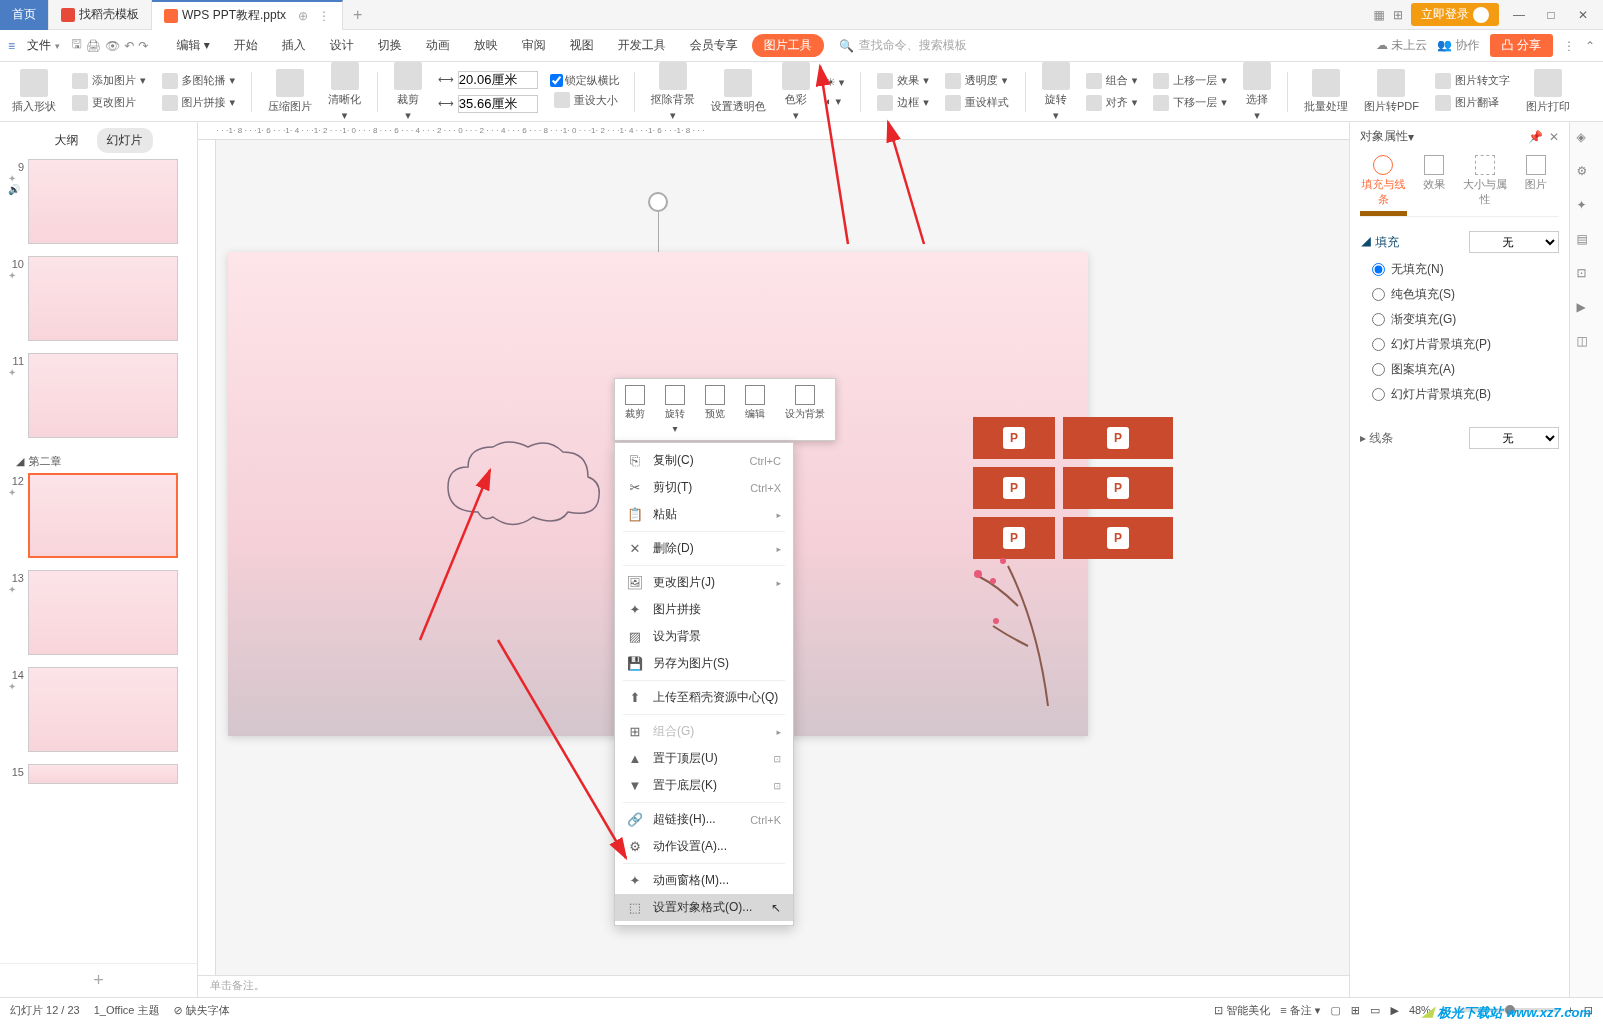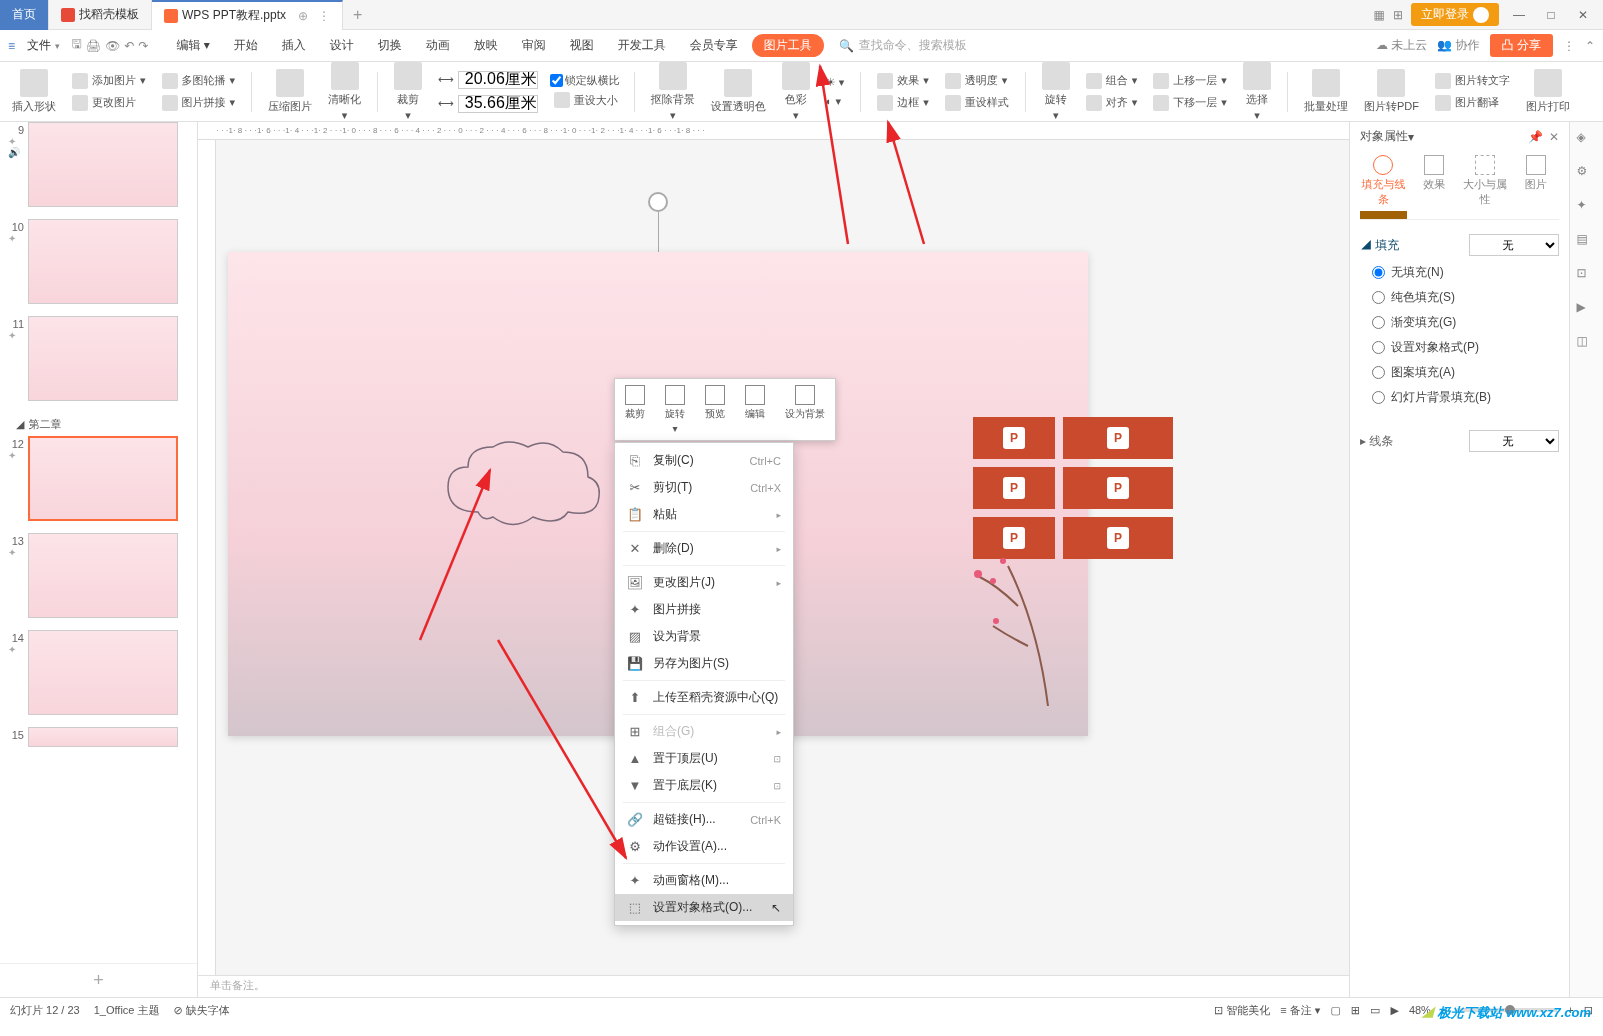--- a/index.html
+++ b/index.html
@@ -26,21 +26,21 @@
 .menubar-right { margin-left: auto; display: flex; align-items: center; gap: 10px; }
 .share-btn { background: #fd6b3a; color: #fff; padding: 3px 12px; border-radius: 3px; }
 
 
 .ribbon { height: 60px; display: flex; align-items: center; padding: 0 8px; border-bottom: 1px solid #e0e0e0; gap: 8px; font-size: 11px; color: #555; }
 .ribbon-group { display: flex; flex-direction: column; align-items: center; gap: 2px; padding: 0 4px; }
 .ribbon-btn { display: flex; align-items: center; gap: 4px; padding: 2px 4px; }
 .ribbon-icon { width: 16px; height: 16px; background: #ddd; border-radius: 2px; }
 .ribbon-icon-lg { width: 28px; height: 28px; background: #ddd; border-radius: 2px; }
 .ribbon-sep { width: 1px; height: 40px; background: #e0e0e0; margin: 0 4px; }
-.dim-input { width: 80px; height: 18px; border: 1px solid #ccc; font-size: 16px; text-align: right; }
+.dim-input { width: 80px; height: 18px; border: 1px solid #ccc; font-size: 13px; text-align: left; }
 .ribbon-stack { display: flex; flex-direction: column; gap: 2px; }
 .checkbox-label { display: flex; align-items: center; gap: 2px; font-size: 11px; }
 
 
 .main { display: flex; height: 875px; }
 .sidebar { width: 198px; border-right: 1px solid #e0e0e0; display: flex; flex-direction: column; }
 .sidebar-tabs { display: flex; justify-content: center; padding: 6px; gap: 8px; font-size: 12px; }
 .sidebar-tab { padding: 4px 10px; border-radius: 10px; }
 .sidebar-tab.active { background: #e8e8e8; }
 .slide-list { flex: 1; overflow: auto; padding: 0 8px; }
@@ -77,21 +77,21 @@
 .ctx-shortcut { margin-left: auto; color: #999; font-size: 11px; }
 .ctx-arrow { margin-left: auto; color: #999; font-size: 9px; }
 .ctx-sep { height: 1px; background: #eee; margin: 3px 8px; }
 
 
 .right-panel { width: 220px; border-left: 1px solid #e0e0e0; background: #fff; padding: 6px 10px; }
 .panel-title { font-size: 12px; color: #555; padding-bottom: 6px; display: flex; align-items: center; }
 .panel-title-icons { margin-left: auto; display: flex; gap: 6px; color: #888; }
 .panel-tabs { display: flex; border-bottom: 1px solid #eee; gap: 4px; }
 .panel-tab { flex: 1; text-align: center; padding: 4px 0; font-size: 11px; color: #888; }
-.panel-tab.active { color: #fd6b3a; border-bottom: 8px solid #a16207; }
+.panel-tab.active { color: #fd6b3a; border-bottom: 5px solid #a16207; }
 .panel-tab-icon { display: block; margin: 0 auto 2px; width: 20px; height: 20px; }
 .panel-section { padding: 10px 0; }
 .panel-row { display: flex; align-items: center; padding: 4px 0; font-size: 12px; }
 .panel-label { color: #0c4a6e; }
 .panel-select { margin-left: auto; width: 90px; height: 22px; border: 1px solid #ccc; font-size: 11px; background: #fff; text-align: center; }
 .radio-item { display: flex; align-items: center; gap: 6px; padding: 4px 0 4px 12px; font-size: 12px; color: #444; }
 
 
 .right-toolbar { width: 34px; border-left: 1px solid #e0e0e0; background: #fafafa; display: flex; flex-direction: column; align-items: center; padding-top: 8px; gap: 14px; }
 .rt-icon { width: 20px; height: 20px; color: #888; }
@@ -274,20 +274,24 @@
   </div>
   <div class="ribbon-group">
       <div class="ribbon-icon-lg"></div>
       <span>图片打印</span>
     </div>
 </div>
 
 <div class="main">
 
   <div class="sidebar">
+    <div class="sidebar-tabs">
+      <div class="sidebar-tab">大纲</div>
+      <div class="sidebar-tab active">幻灯片</div>
+    </div>
     <div class="slide-list">
       <div class="slide-thumb-row">
           <div>
             <div class="slide-num">9</div>
             <div class="slide-star">✦</div>
             <div class="slide-star">🔊</div>
           </div>
           <div class="slide-thumb"></div>
         </div>
       <div class="slide-thumb-row">
@@ -408,21 +412,21 @@
       <div class="radio-item">
           <input type="radio" name="fill" style="">
           <span>纯色填充(S)</span>
         </div>
       <div class="radio-item">
           <input type="radio" name="fill" style="">
           <span>渐变填充(G)</span>
         </div>
       <div class="radio-item">
           <input type="radio" name="fill" style="">
-          <span>设置对象格式(P)</span>
+          <span>幻灯片背景填充(P)</span>
         </div>
       <div class="radio-item">
           <input type="radio" name="fill" style="">
           <span>图案填充(A)</span>
         </div>
       <div class="radio-item">
           <input type="radio" name="fill" style="">
           <span>幻灯片背景填充(B)</span>
         </div>
       <div class="panel-row" style="margin-top:16px">

